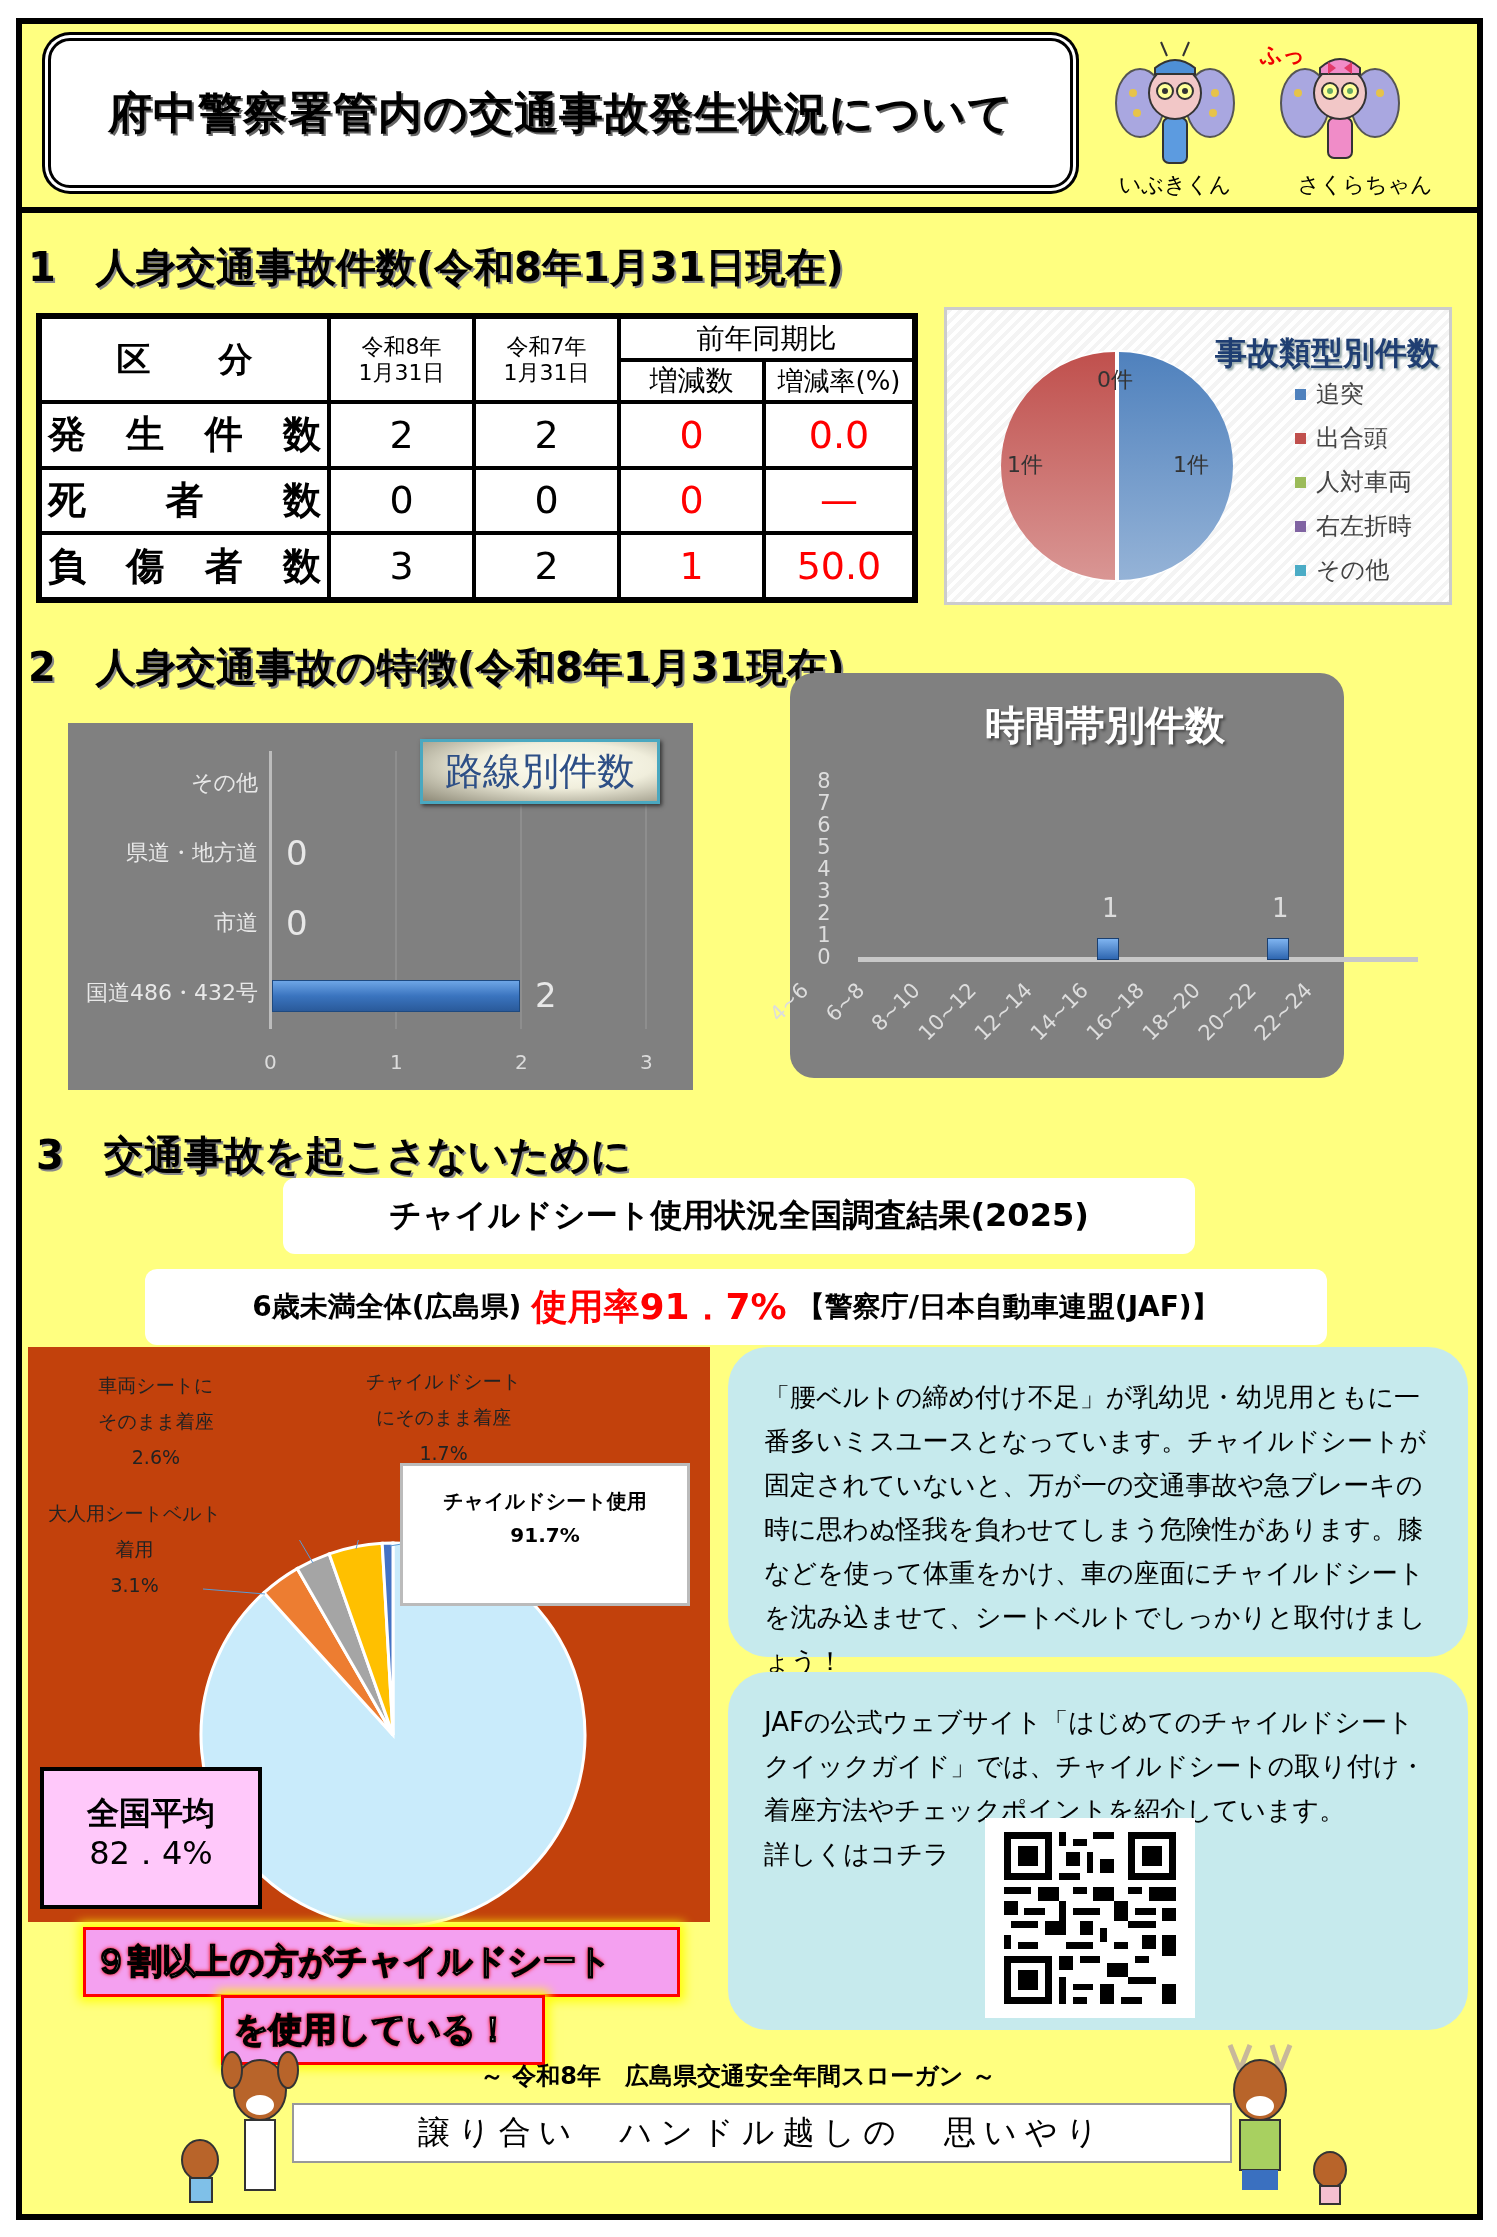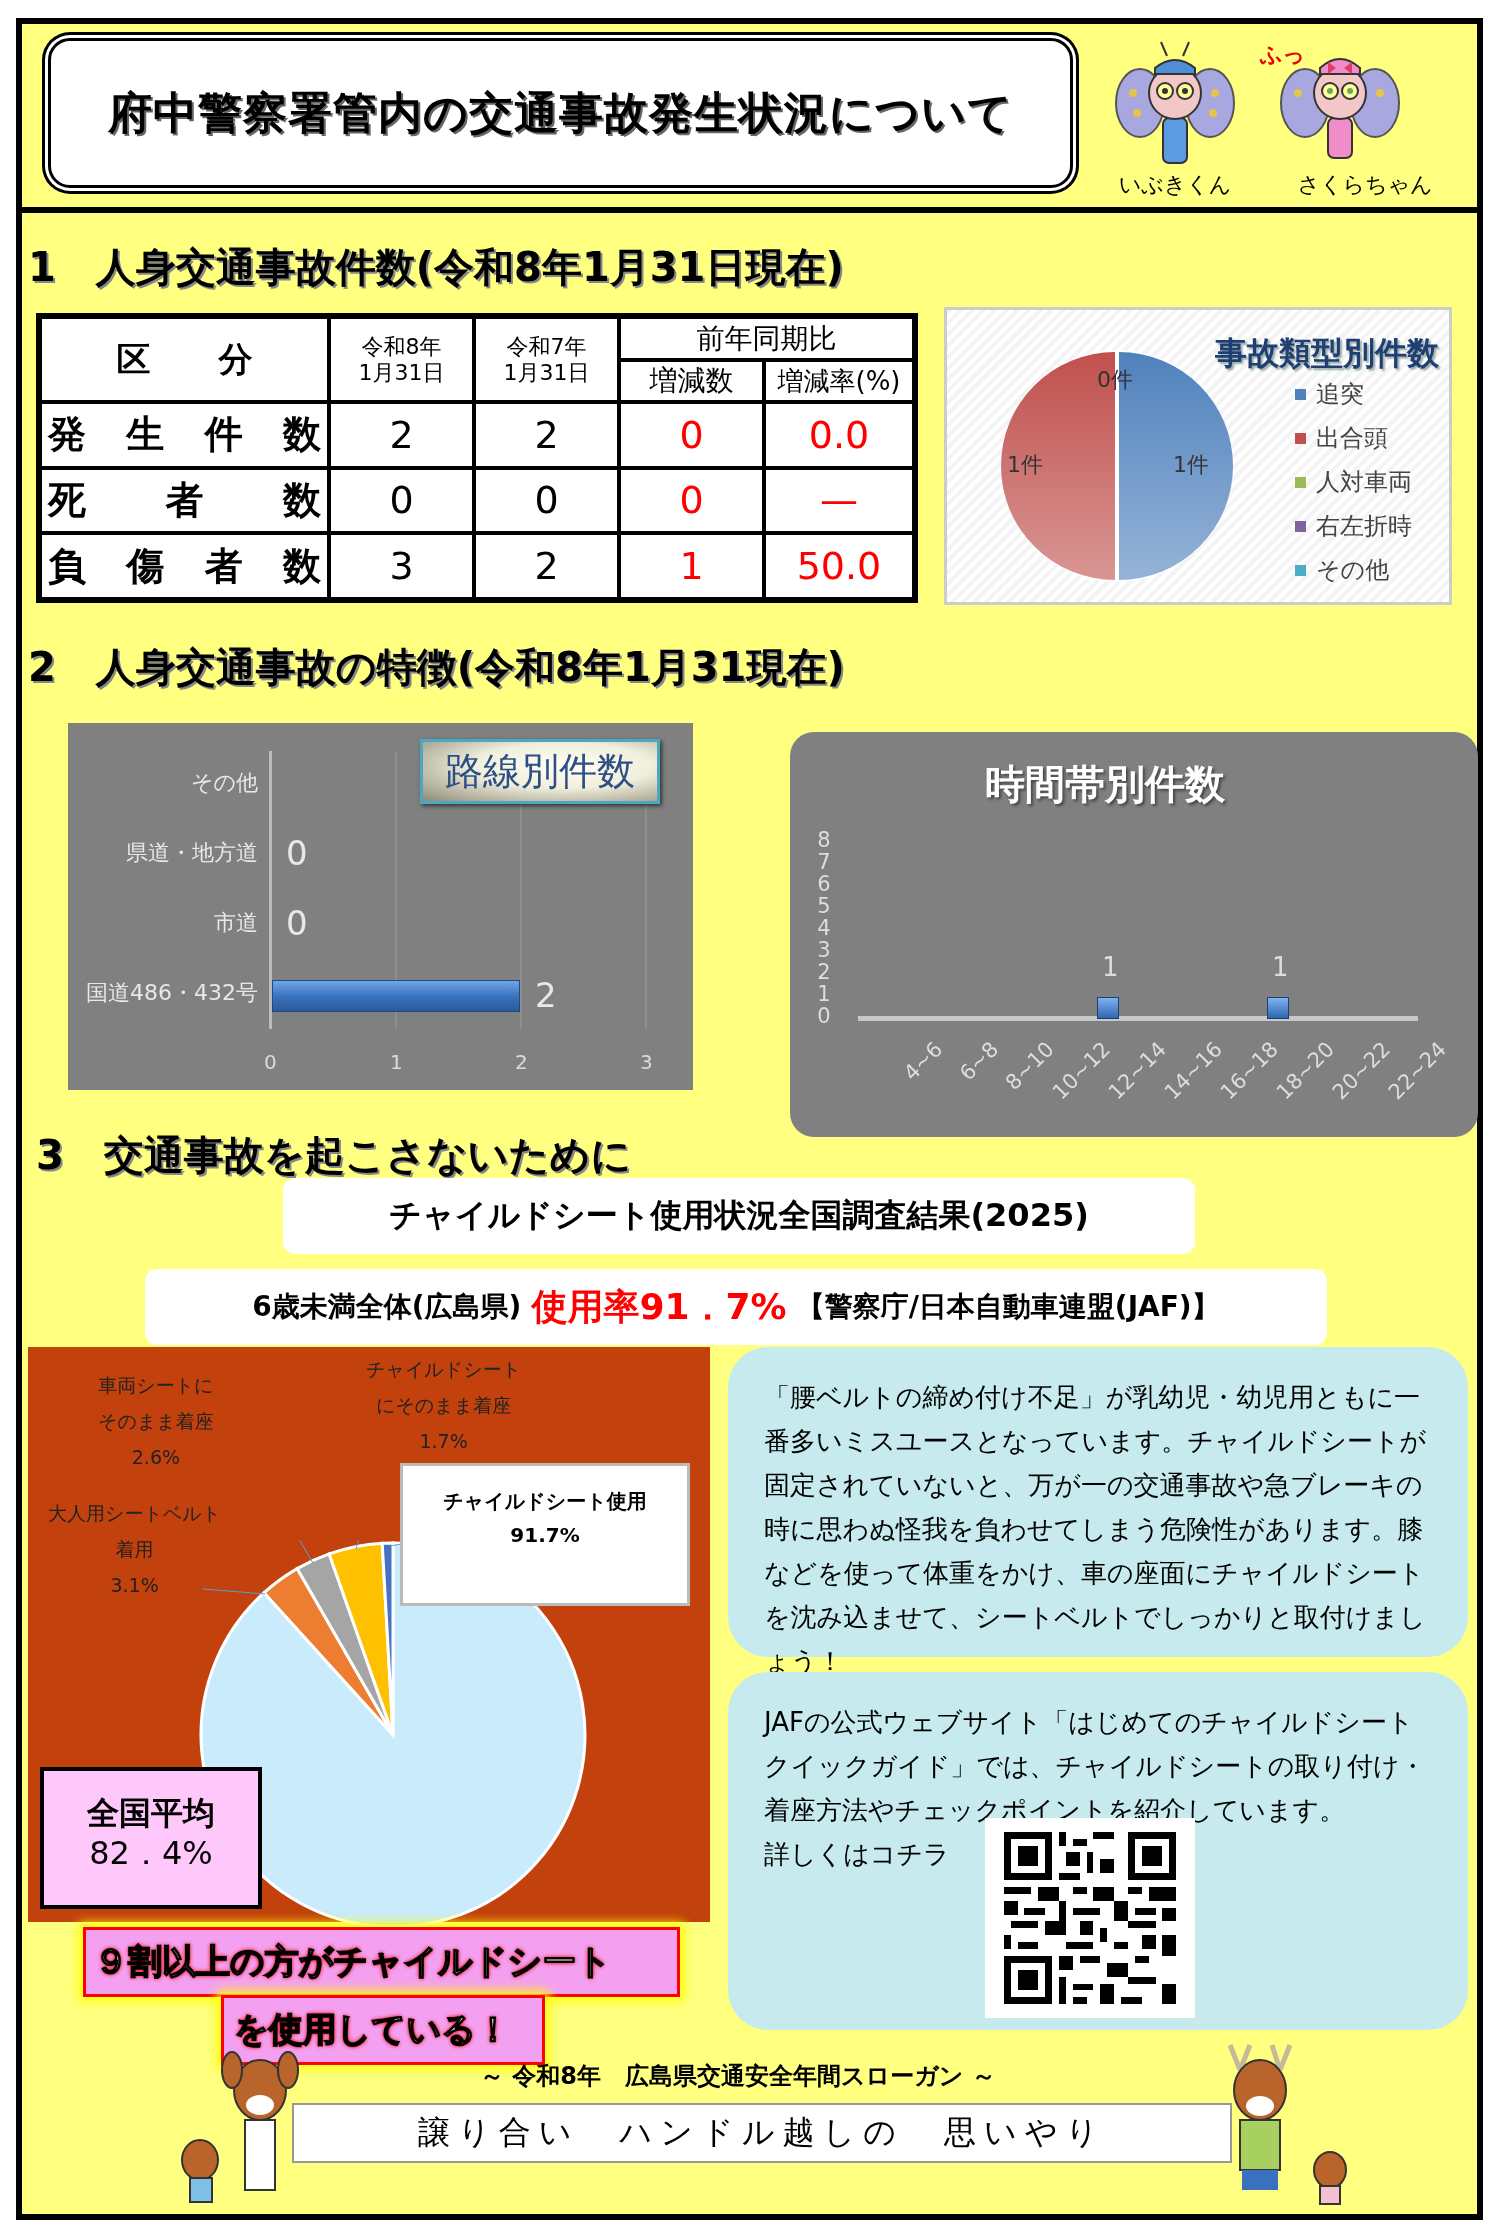--- a/index.html
+++ b/index.html
@@ -31,21 +31,21 @@
   .legend-swatch { width: 11px; height: 11px; margin-right: 10px; }
 
   
   .route-box { left: 68px; top: 723px; width: 625px; height: 367px; background: #808080; }
   .route-title { border: 3px solid #4aa8c0; background: radial-gradient(ellipse at 60% 40%, #fffff4 0%, #f0eedc 45%, #8e8a78 100%); color: #2d4f86; font-size: 38px; padding: 4px 22px; box-shadow: 2px 2px 4px #333; }
   .route-label { color: #e8e8e8; font-size: 22px; text-align: right; width: 190px; }
   .route-val { color: #e8e8e8; font-size: 34px; }
   .tick-label { color: #dcdcdc; font-size: 20px; }
 
   
-  .time-box { left: 790px; top: 732px; width: 688px; height: 405px; background: #808080; border-radius: 24px; }
+  .time-box { left: 790px; top: 673px; width: 554px; height: 405px; background: #808080; border-radius: 24px; }
   .time-title { color: #fff; font-size: 40px; font-weight: bold; text-shadow: 2px 2px 3px #444; white-space: nowrap; }
   .ytick { color: #ddd; font-size: 21px; line-height: 22px; }
   .xtick { color: #ddd; font-size: 21px; transform: rotate(-45deg); transform-origin: right top; white-space: nowrap; }
 
   
   .banner1 { left: 283px; top: 1178px; width: 912px; height: 76px; background: #fff; border-radius: 12px; display: flex; align-items: center; justify-content: center; font-size: 32px; font-weight: bold; }
   .banner2 { left: 145px; top: 1262px; width: 1182px; height: 76px; background: #fff; border-radius: 12px; display: flex; align-items: center; justify-content: center; font-size: 28px; font-weight: bold; white-space: nowrap; margin-top: 7px; }
   .banner2 .rate { color: #ff0000; font-size: 36px; margin: 0 10px; }
 
   .pie2-box { left: 28px; top: 1347px; width: 682px; height: 575px; background: #c2410c; }
@@ -300,21 +300,21 @@
     <line x1="-128" y1="-141" x2="-190" y2="-146" stroke="#5b9bd5" stroke-width="1"></line>
     <line x1="-80" y1="-172" x2="-120" y2="-240" stroke="#5b9bd5" stroke-width="1"></line>
     <line x1="-37" y1="-186" x2="-22" y2="-243" stroke="#5b9bd5" stroke-width="1"></line>
     <line x1="-3" y1="-189" x2="100" y2="-207" stroke="#5b9bd5" stroke-width="1"></line>
   </svg>
   <div class="abs pie-lbl" style="left:70px;top:20px;">
     <div>車両シートに</div>
       <div>そのまま着座</div>
       <div>2.6%</div>
   </div>
-  <div class="abs pie-lbl" style="left:338px;top:4px;">
+  <div class="abs pie-lbl" style="left:338px;top:16px;">
     <div>チャイルドシート</div>
       <div>にそのまま着座</div>
       <div>1.7%</div>
   </div>
   <div class="abs pie-lbl" style="left:500px;top:118px;">
     <div>保護者の</div>
       <div>抱っこ</div>
       <div>0.9%</div>
   </div>
   <div class="abs pie-lbl" style="left:20px;top:148px;">

